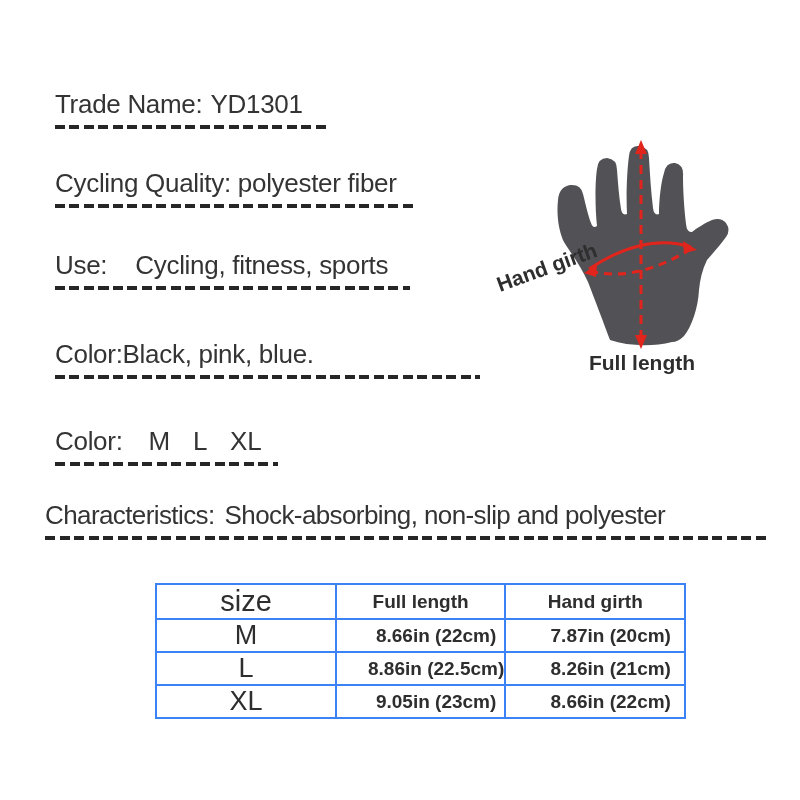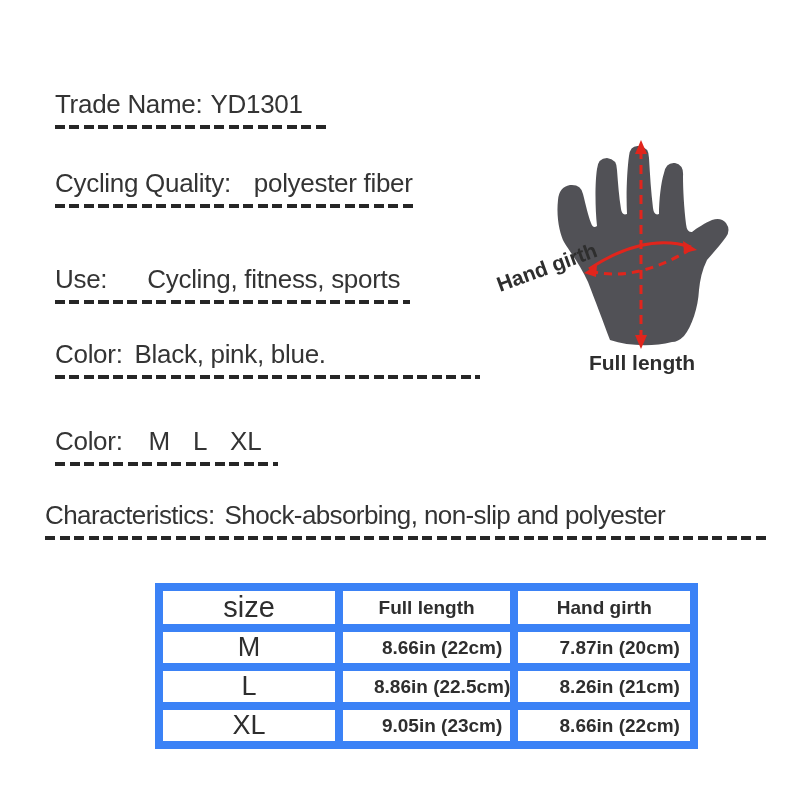--- a/index.html
+++ b/index.html
@@ -5,31 +5,31 @@
   * { margin:0; padding:0; box-sizing:border-box; }
   html,body { width:800px; height:800px; background:#ffffff; overflow:hidden; }
   body { position:relative; font-family:"Liberation Sans","DejaVu Sans",sans-serif; color:#333333; }
 
   .field { position:absolute; }
   .field .line { display:flex; align-items:center; font-size:26px; letter-spacing:-0.3px; white-space:nowrap; color:#343434; }
   .field .dash { height:4px; margin-top:5px;
     background:repeating-linear-gradient(90deg,#262626 0 10px,transparent 10px 14.5px); }
 
   .f0{top:89px;left:55px}  .f0 .dash{width:275px} .f0 .val{margin-left:8px}
-  .f1{top:168px;left:55px} .f1 .dash{width:360px} .f1 .val{margin-left:23px}
-  .f2{top:264px;left:55px} .f2 .dash{width:355px} .f2 .val{margin-left:40px}
-  .f3{top:339px;left:55px} .f3 .dash{width:425px} .f3 .val{margin-left:12px}
+  .f1{top:168px;left:55px} .f1 .dash{width:360px} .f1 .val{margin-left:7px}
+  .f2{top:250px;left:55px} .f2 .dash{width:355px} .f2 .val{margin-left:28px}
+  .f3{top:339px;left:55px} .f3 .dash{width:425px} .f3 .val{}
   .f4{top:426px;left:55px} .f4 .dash{width:223px}
   .f5{top:500px;left:45px} .f5 .dash{width:722px} .f5 .val{margin-left:10px}
   .f5 .line{letter-spacing:-0.6px}
 
   .size-vals{ margin-left:26px; display:inline-flex; gap:23px; }
 
   table.spec { position:absolute; left:155px; top:583px; border-collapse:collapse; table-layout:fixed; }
-  .spec td { border:8px solid #3b82f6; text-align:center; vertical-align:middle; padding:0; color:#2e2e2e; white-space:nowrap; }
+  .spec td { border:2px solid #3b82f6; text-align:center; vertical-align:middle; padding:0; color:#2e2e2e; white-space:nowrap; }
   .spec .h-size { font-size:29px; font-weight:400; height:32px; }
   .spec .h-small{ font-size:19px; font-weight:700; }
   .spec .c-size { font-size:27px; font-weight:400; height:33px; }
   .spec .c-val  { font-size:19px; font-weight:700;padding-left:31px; }
 
   svg.hand-diagram { position:absolute; left:490px; top:130px; }
 </style>
 </head>
 <body>
 

